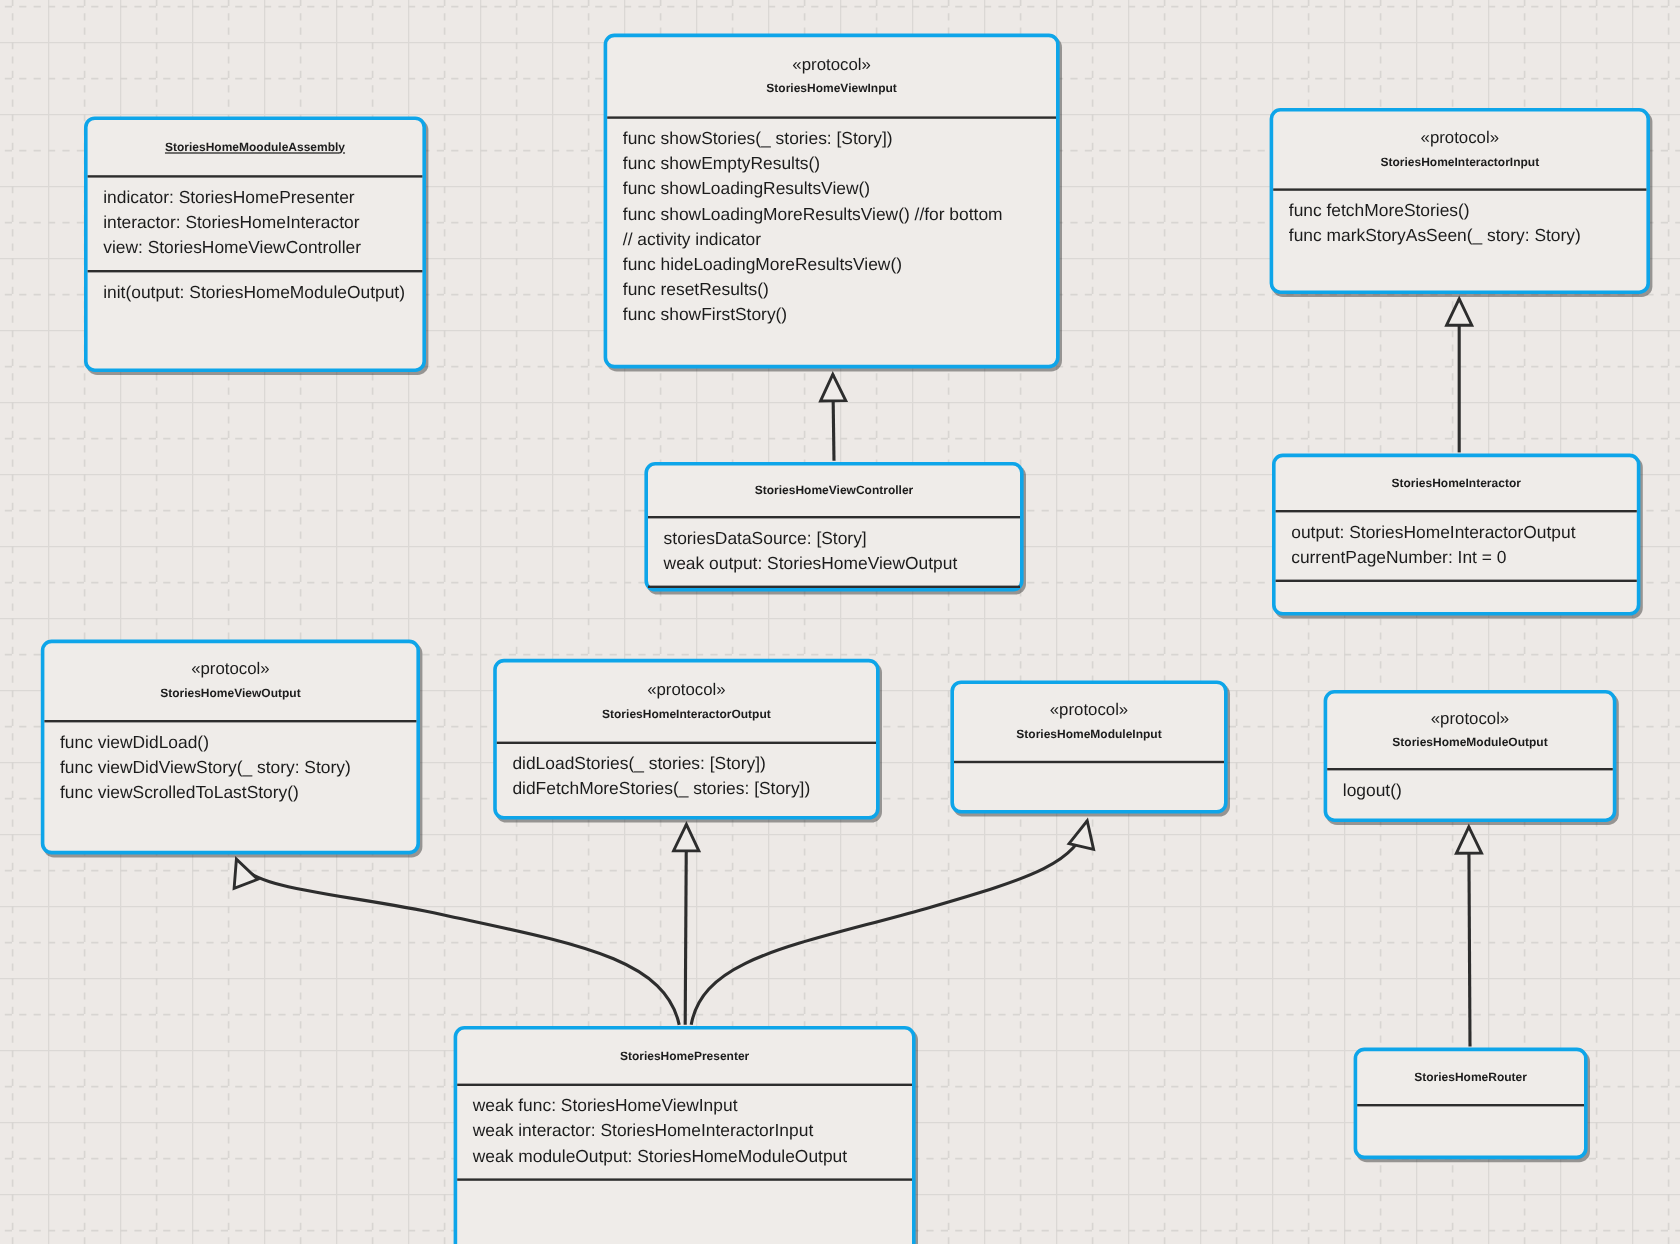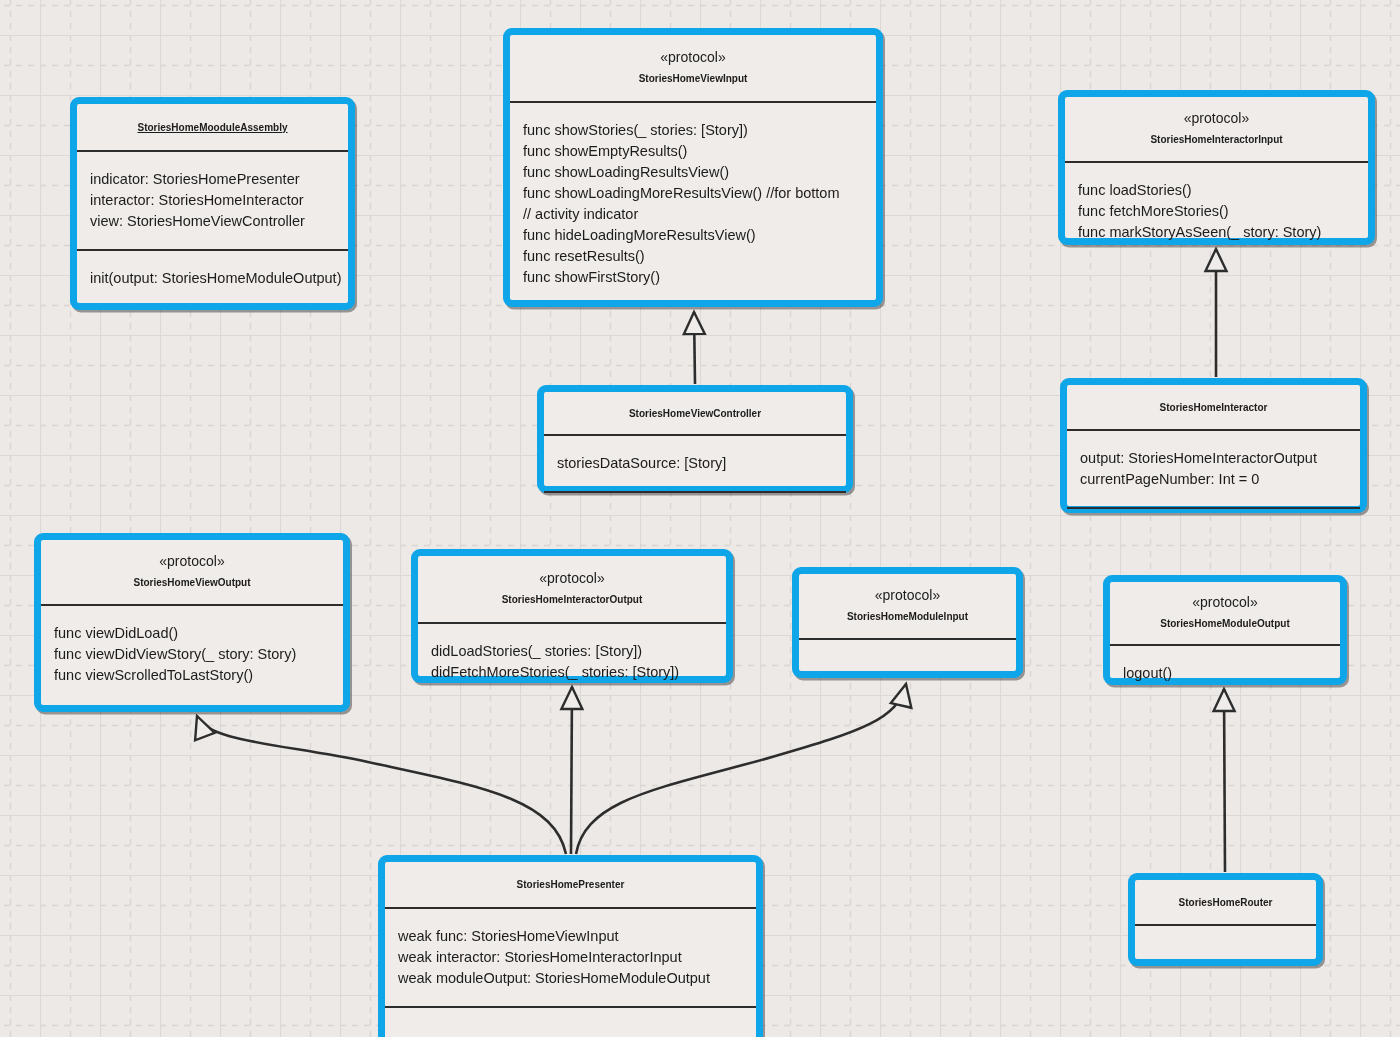--- a/index.html
+++ b/index.html
@@ -20,28 +20,28 @@
     left: 0; top: 0;
     z-index: 0;
   }
   .ubox {
     position: absolute;
     z-index: 2;
     box-sizing: border-box;
     display: flex;
     flex-direction: column;
     background: #efece9;
-    border: 7px solid #0ea5e9;
+    border: 3px solid #0ea5e9;
     border-radius: 9px;
     box-shadow: 2px 2.5px 0 rgba(45,45,45,0.45);
     color: #1c1c1c;
   }
   .sec {
     box-sizing: border-box;
-    padding: 17px 13px;
+    padding: 7px 13px;
   }
   .sec + .sec {
     border-top: 2px solid #2d2d2d;
   }
   .sec.title {
     display: flex;
     flex-direction: column;
     justify-content: center;
     align-items: center;
     padding: 6px 8px;
@@ -125,32 +125,32 @@
       <div class="u-line">func showFirstStory()</div>
     </div>
   </div>
 
   <div class="ubox" style="left:1058px; top:90px; width:317px; height:155px;">
     <div class="sec title" style="min-height:64px;">
       <div class="u-proto">«protocol»</div>
       <div class="u-title">StoriesHomeInteractorInput</div>
     </div>
     <div class="sec fill">
-      <div class="u-line">func loadStories()</div>
       <div class="u-line">func fetchMoreStories()</div>
       <div class="u-line">func markStoryAsSeen(_ story: Story)</div>
     </div>
   </div>
 
   <div class="ubox" style="left:537px; top:385px; width:316px; height:108px;">
     <div class="sec title" style="min-height:42px;">
       <div class="u-title">StoriesHomeViewController</div>
     </div>
     <div class="sec">
       <div class="u-line">storiesDataSource: [Story]</div>
+      <div class="u-line">weak output: StoriesHomeViewOutput</div>
     </div>
     <div class="sec fill"></div>
   </div>
 
   <div class="ubox" style="left:1060px; top:378px; width:307px; height:135px;">
     <div class="sec title" style="min-height:44px;">
       <div class="u-title">StoriesHomeInteractor</div>
     </div>
     <div class="sec">
       <div class="u-line">output: StoriesHomeInteractorOutput</div>

